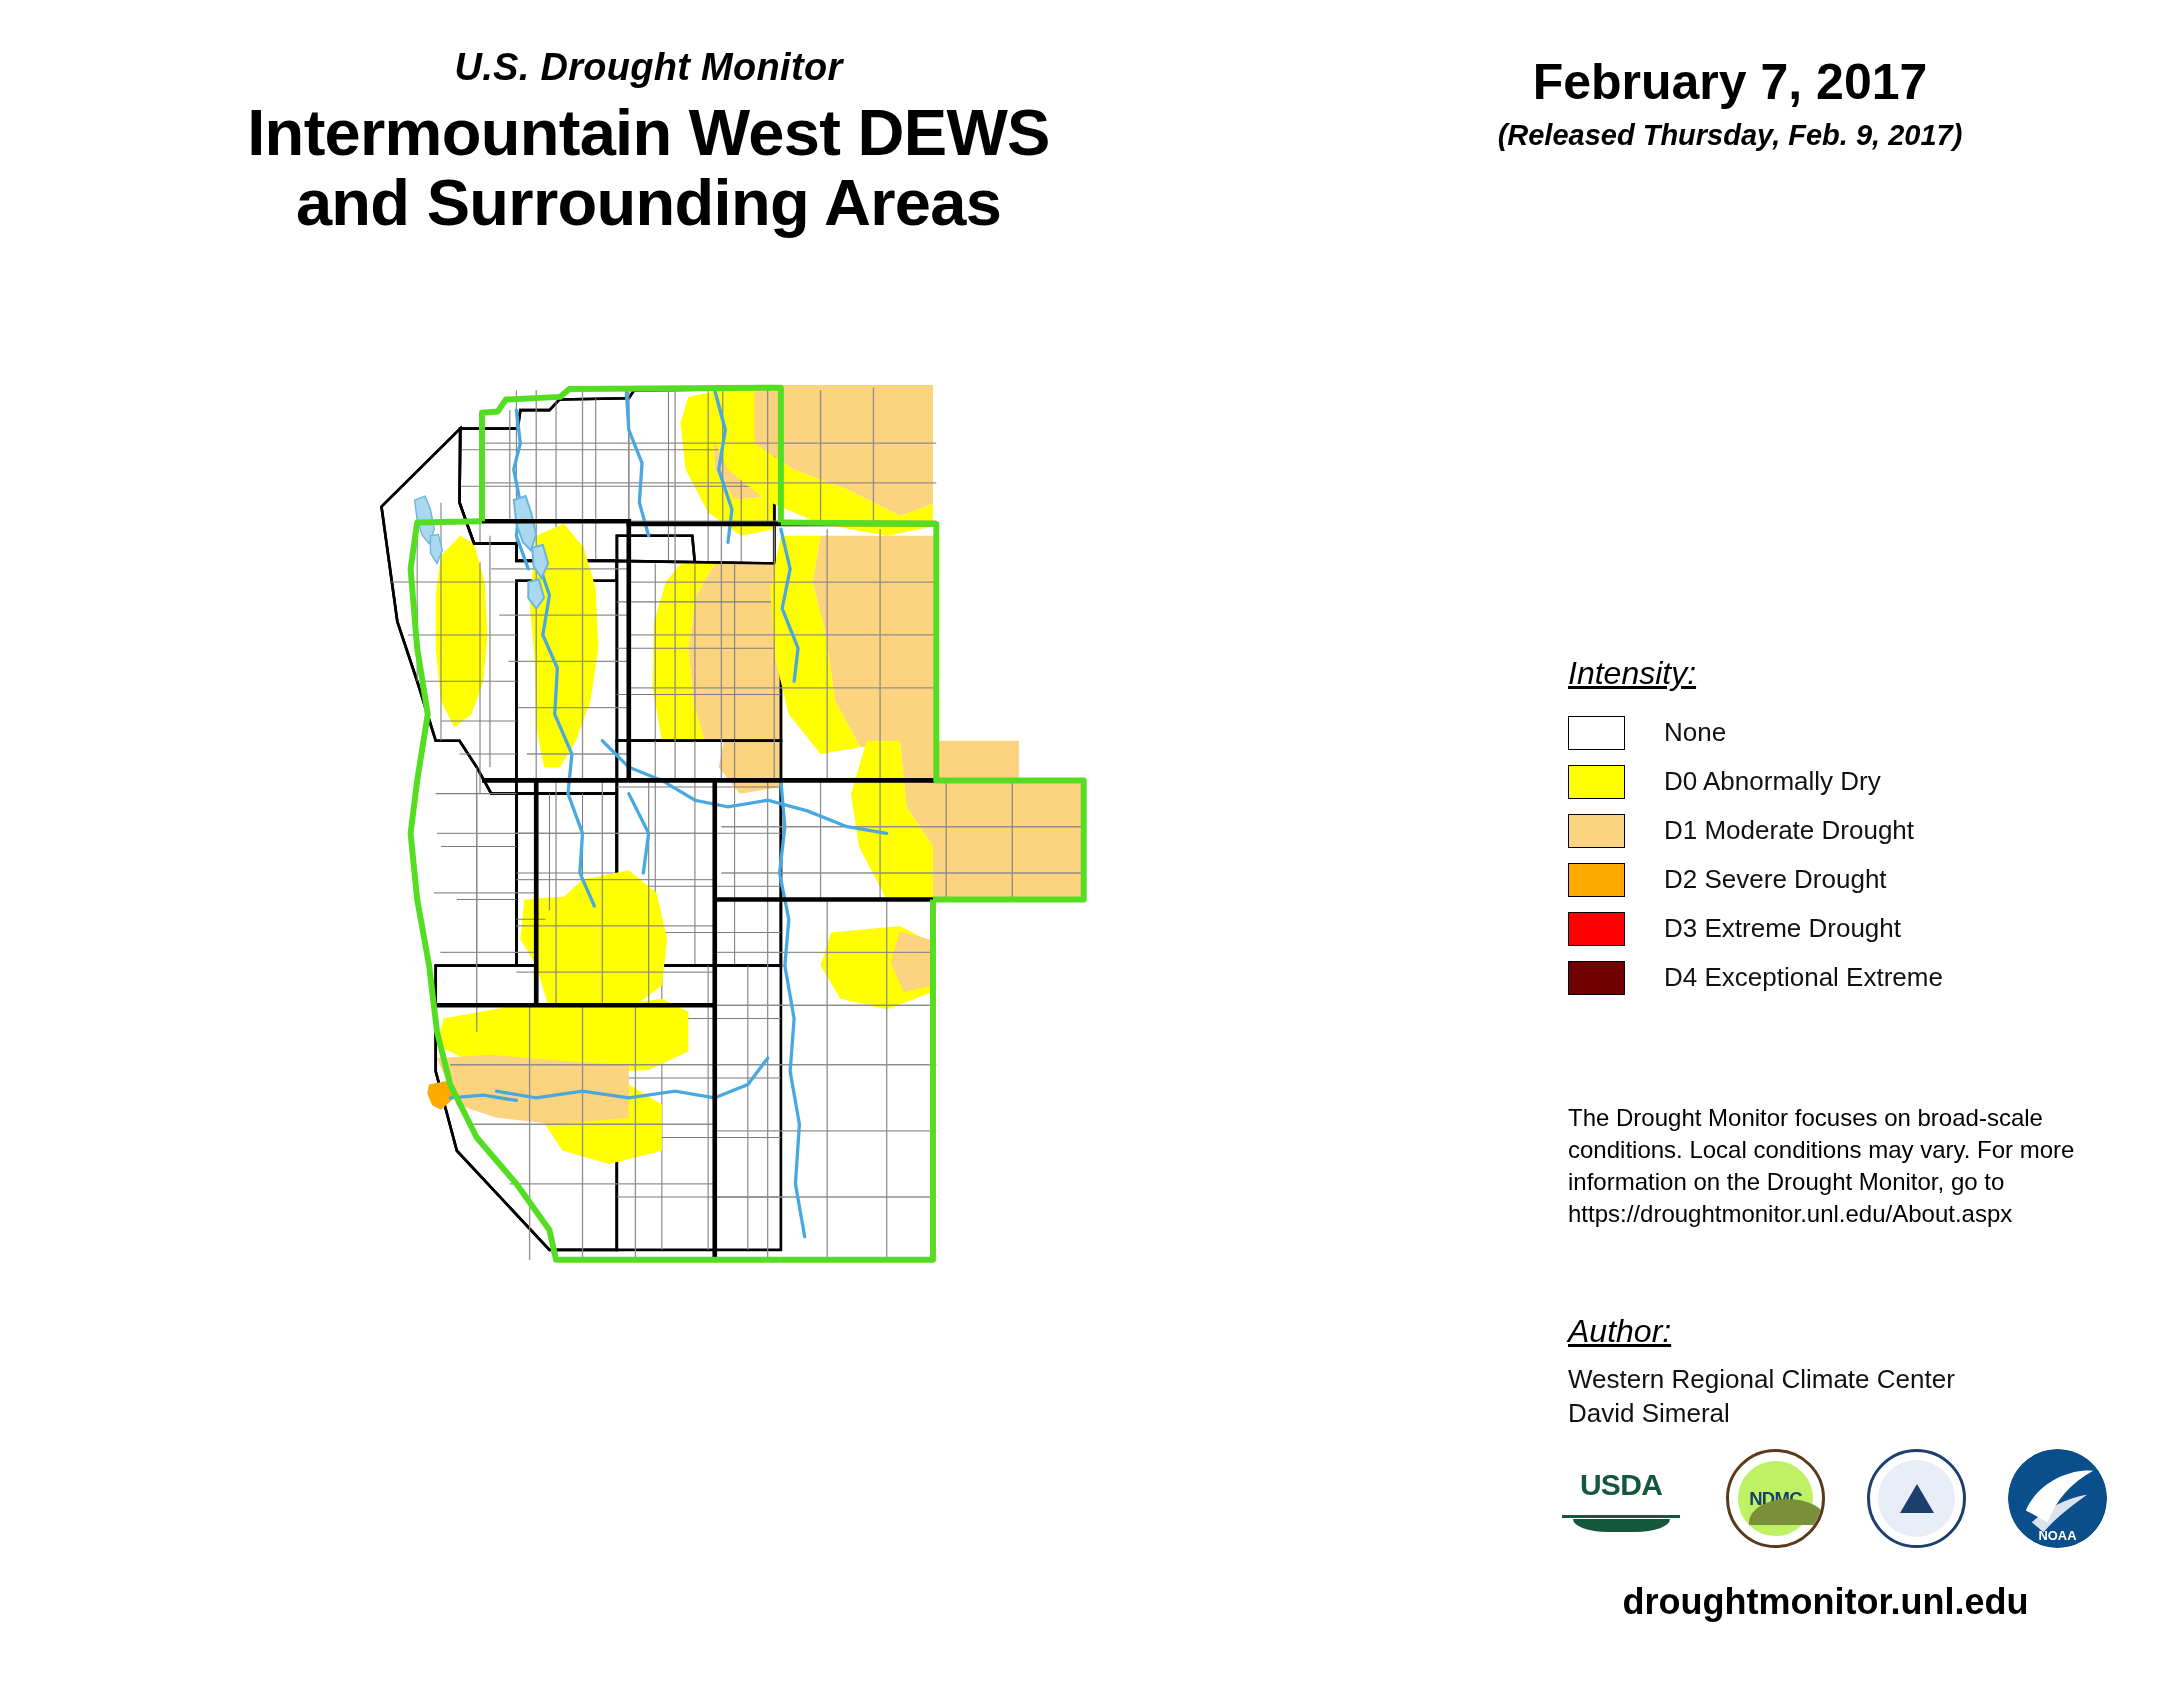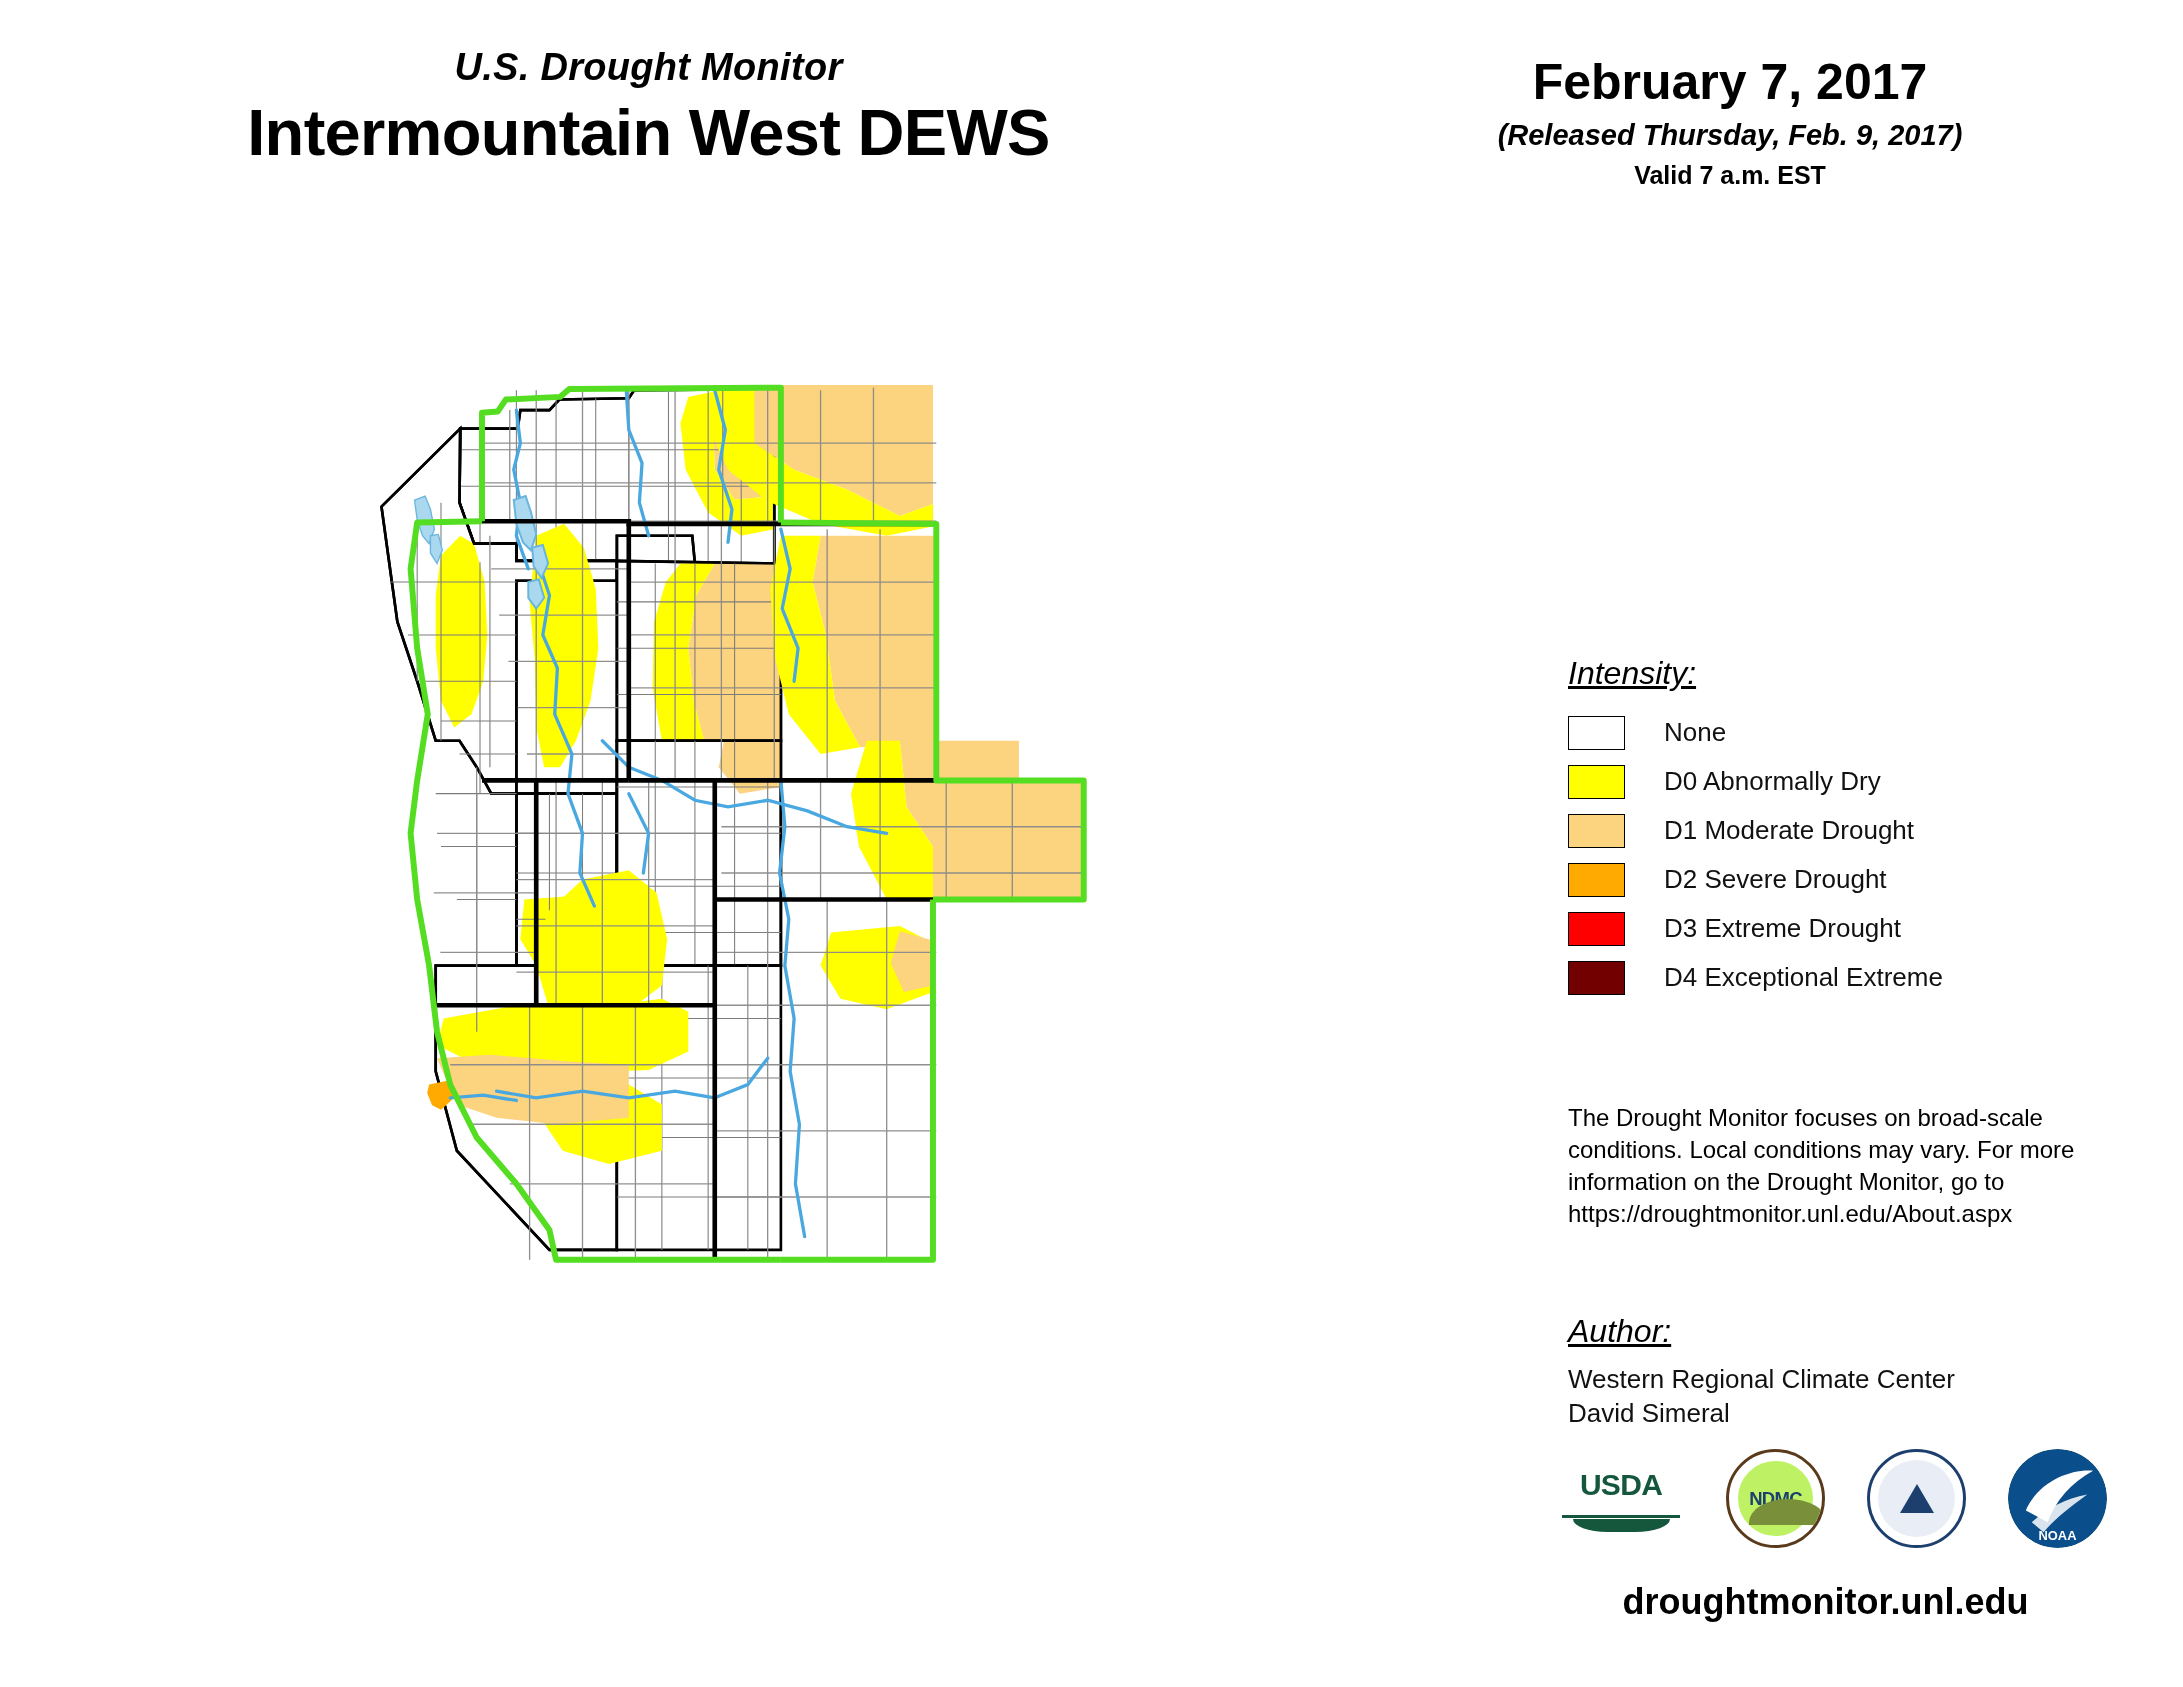--- a/index.html
+++ b/index.html
@@ -221,27 +221,27 @@
 </style>
 </head>
 <body>
 
 <div id="page">
 
   <div id="header-left">
     <div id="subtitle-top">U.S. Drought Monitor</div>
     <div id="main-title">
       <div>Intermountain West DEWS</div>
+      <div>and Surrounding Areas</div>
     </div>
   </div>
 
   <div id="header-right">
     <div id="date-line">February 7, 2017</div>
     <div id="release-line">(Released Thursday, Feb. 9, 2017)</div>
-    <div id="valid-line">Valid 7 a.m. EST</div>
   </div>
 
   <div id="map-area">
     <svg viewBox="0 0 1420 1830" xmlns="http://www.w3.org/2000/svg">
       <defs>
         <clipPath id="clip-mt">
           <path d="M44,0 L44,0 Z"></path>
         </clipPath>
 
         <clipPath id="clip-montana">

